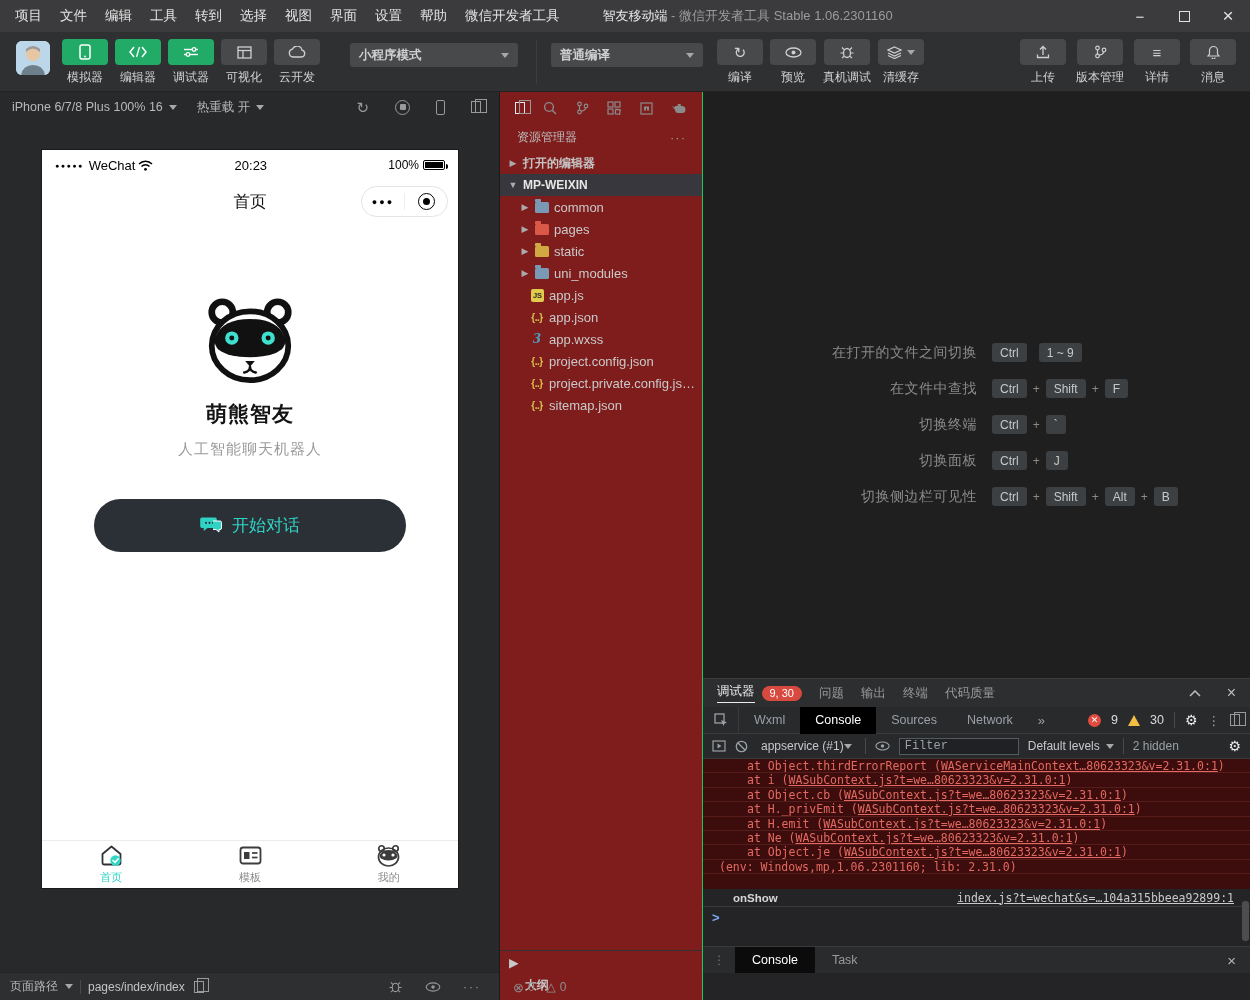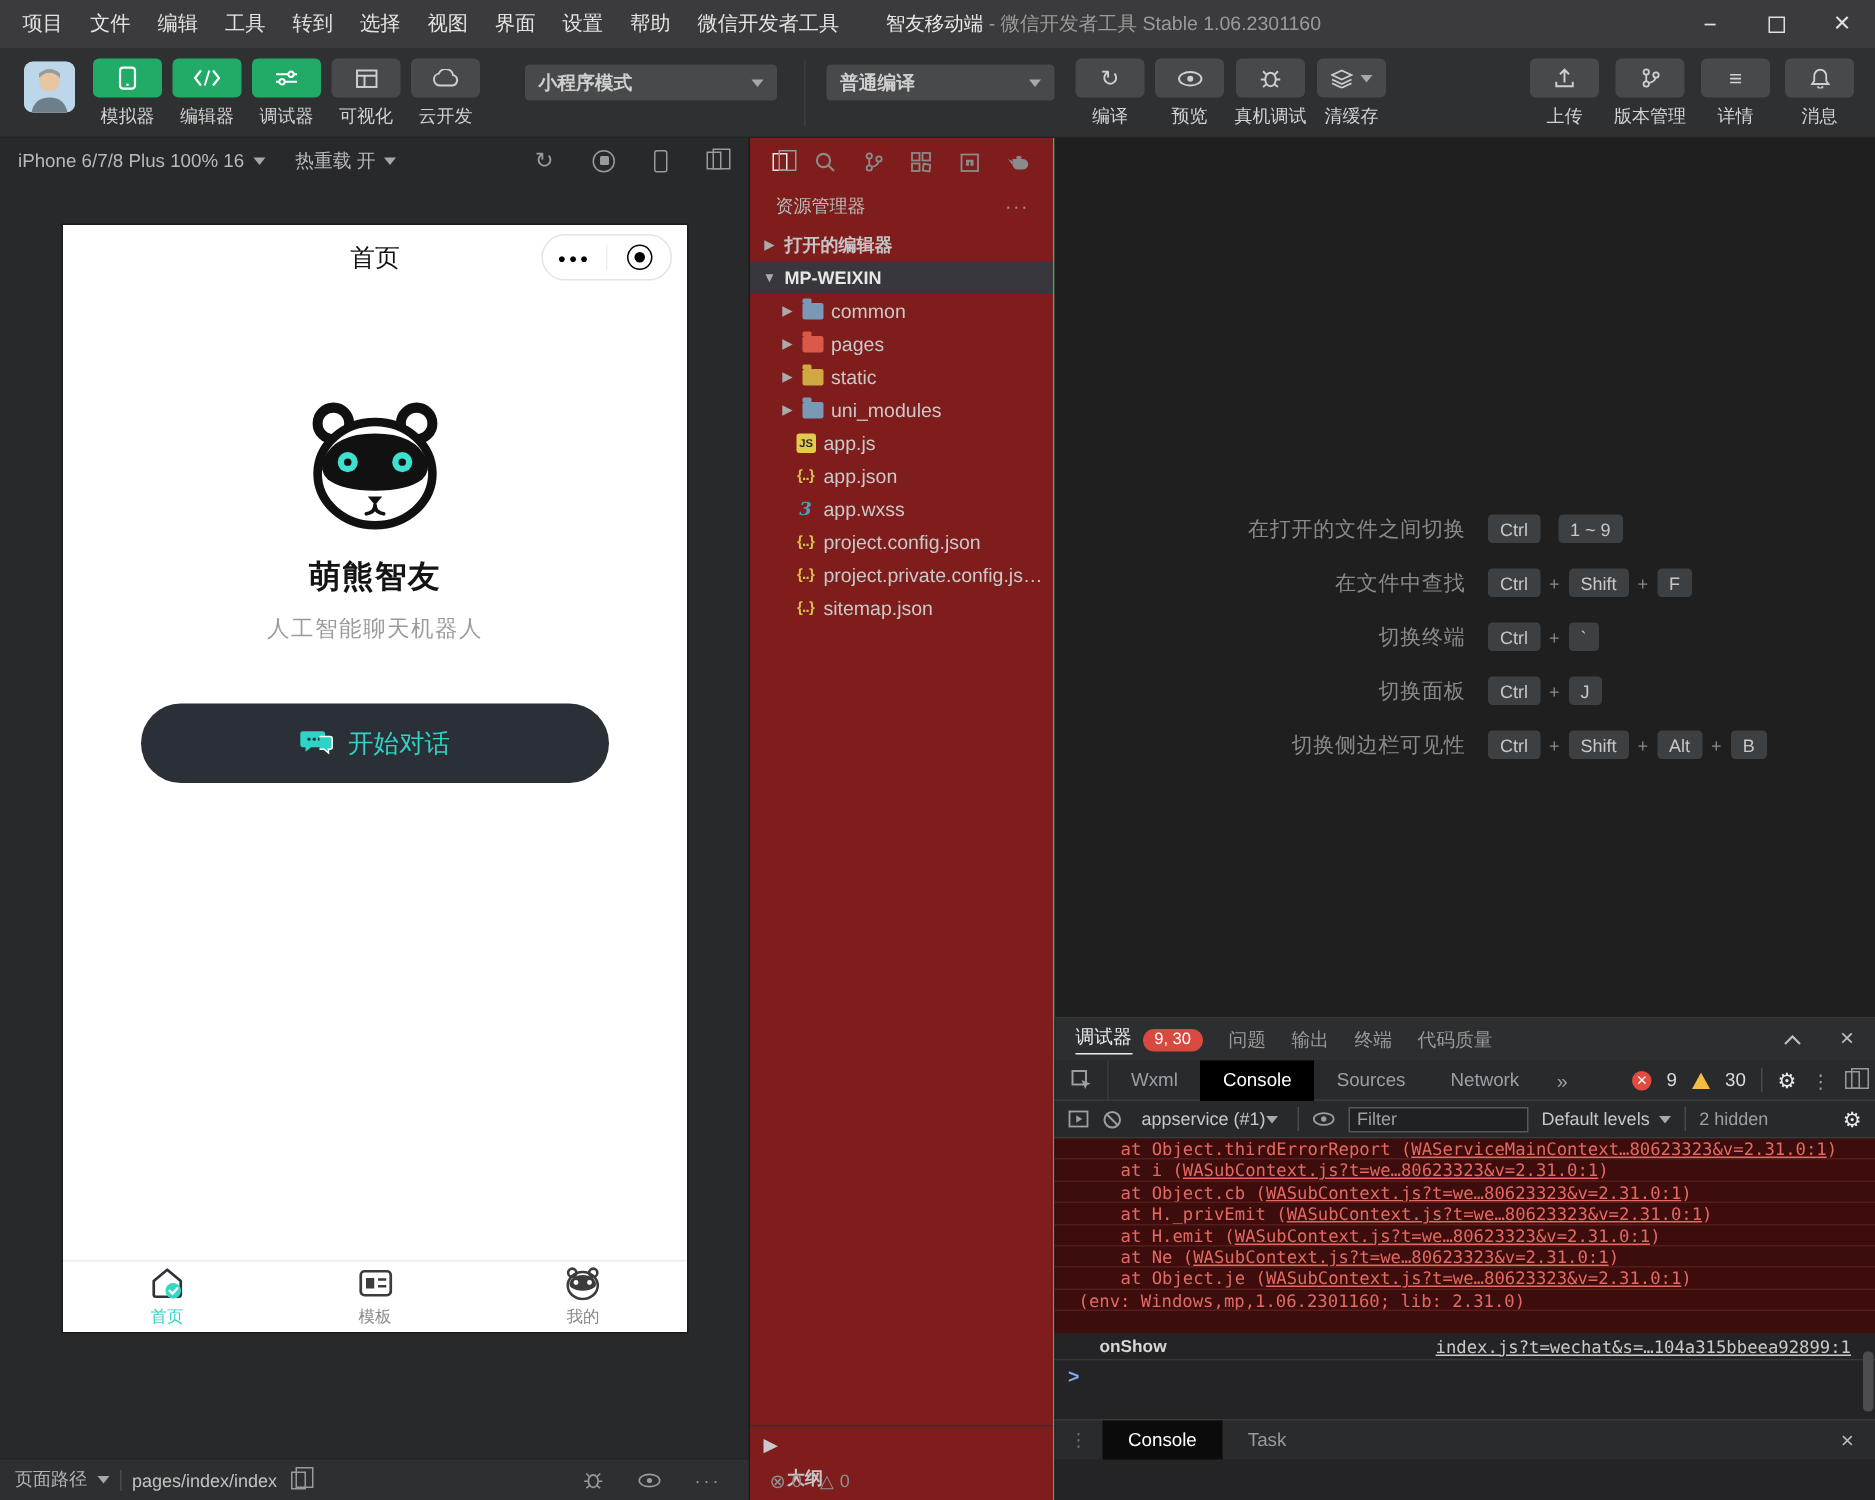--- a/index.html
+++ b/index.html
@@ -4,21 +4,21 @@
 <style>
   *{box-sizing:border-box;margin:0;padding:0;}
   html,body{width:1250px;height:1000px;overflow:hidden;}
   body{font-family:"Liberation Sans",sans-serif;background:#1f1f1f;color:#ccc;}
   .app{width:1250px;height:1000px;display:flex;flex-direction:column;}
 
   
   .titlebar{height:32px;background:#3b3b3d;display:flex;align-items:center;flex:none;font-size:13.5px;color:#e3e3e3;}
   .menus{display:flex;padding-left:6px;}
   .menu-item{padding:0 9px;line-height:32px;cursor:default;}
-  .wintitle{margin-left:22px;font-size:13px;white-space:nowrap;}
+  .wintitle{margin-left:34px;font-size:13px;white-space:nowrap;}
   .wintitle .app-name{color:#e8e8e8;}
   .wintitle .dim{color:#9b9b9b;}
   .wincontrols{margin-left:auto;display:flex;height:32px;}
   .winbtn{width:44px;height:32px;display:flex;align-items:center;justify-content:center;color:#e0e0e0;font-size:15px;}
   .maxbox{width:11px;height:11px;border:1.5px solid #e0e0e0;}
 
   
   .toolbar{height:60px;background:#2f3032;flex:none;display:flex;align-items:flex-start;padding:0 8px;border-bottom:1px solid #242425;position:relative;}
   .avatar{width:34px;height:34px;border-radius:6px;margin:9px 12px 0 8px;background:#bcd7ea;overflow:hidden;flex:none;}
   .toolgroup{display:flex;gap:7px;margin-top:7px;}
@@ -121,21 +121,21 @@
   .dtab{padding:0 15px;height:27px;line-height:27px;cursor:pointer;}
   .dtab.active{background:#000;color:#fff;}
   .dmore{padding:0 10px;font-size:13px;}
   .dcounts{margin-left:auto;display:flex;align-items:center;gap:10px;padding-right:10px;color:#dadce0;}
   .errdot{width:13px;height:13px;border-radius:50%;background:#e14b40;color:#fff;font-size:9px;display:flex;align-items:center;justify-content:center;}
   .warntri{width:0;height:0;border-left:6.5px solid transparent;border-right:6.5px solid transparent;border-bottom:11px solid #f2bd42;}
   .dv-sep{width:1px;height:16px;background:#4a4a4c;}
   .console-toolbar{height:25px;flex:none;background:#28292b;display:flex;align-items:center;gap:9px;padding:0 9px;font-size:12px;color:#9aa0a6;border-bottom:1px solid #3a3a3c;}
   .ct-icon{display:flex;align-items:center;}
   .ctx-dd{display:flex;align-items:center;color:#c5c8cc;padding:0 4px;}
-  .filter-input{width:120px;height:17px;background:#202124;border:1px solid #55585c;color:#bdc1c6;font-size:12px;padding:0 5px;font-family:Liberation Sans, sans-serif;outline:none;}
+  .filter-input{width:120px;height:17px;background:#202124;border:1px solid #55585c;color:#bdc1c6;font-size:12px;padding:0 5px;font-family:Liberation Mono, monospace;outline:none;}
   .filter-input::placeholder{color:#9aa0a6;}
   .levels{display:flex;align-items:center;gap:6px;color:#c5c8cc;}
   .hidden-lbl{color:#9aa0a6;}
   .console-log{height:130px;flex:none;background:#3c0d0c;font-family:"DejaVu Sans Mono",monospace;font-size:11.5px;color:#e46962;overflow:hidden;}
   .log-line{height:14.4px;line-height:14.5px;border-bottom:1px solid #571d1b;padding-left:44px;white-space:nowrap;overflow:hidden;}
   .log-line.env{padding-left:16px;}
   .log-link{text-decoration:underline;cursor:pointer;}
   .onshow-row{height:18px;flex:none;background:#242426;border-bottom:1px solid #38383a;display:flex;align-items:center;justify-content:space-between;padding:0 16px 0 30px;font-family:"DejaVu Sans Mono",monospace;font-size:11.5px;color:#d6d6d6;}
   .onshow-link{color:#c9c9c9;text-decoration:underline;cursor:pointer;}
   .prompt-row{height:20px;flex:none;background:#242426;display:flex;align-items:center;padding-left:9px;color:#7cacf8;font-size:13px;font-weight:bold;}
@@ -353,20 +353,34 @@
                 <i style="background:#9a9a9a;width:6px;height:6px;border-radius:1px;"></i>
               </span>
             </span>
           <span style="width:9px;height:15px;border:1.3px solid #9a9a9a;border-radius:2px;display:inline-block;"></span>
           <span class="copyicon" style="border-color:#9a9a9a;"></span>
         </span>
       </div>
 
       <div class="simcanvas">
         <div class="phone">
+          <div class="psb">
+            <span class="dots">●●●●●</span>
+            <span class="carrier">WeChat</span>
+            <svg width="15" height="11" viewBox="0 0 15 11" style="margin-left:3px;">
+                <path d="M1 4 a9 9 0 0 1 13 0" fill="none" stroke="#000" stroke-width="1.4"></path>
+                <path d="M3.5 6.5 a5.5 5.5 0 0 1 8 0" fill="none" stroke="#000" stroke-width="1.4"></path>
+                <circle cx="7.5" cy="9.3" r="1.4" fill="#000"></circle>
+              </svg>
+            <span class="ptime">20:23</span>
+            <span class="pbat">
+              <span>100%</span>
+              <span class="batt"></span>
+            </span>
+          </div>
           <div class="pnav">
             <span>首页</span>
             <div class="capsule">
               <span class="cdots">●●●</span>
               <span class="cdiv"></span>
               <span class="ctarget">
                   <span class="ring">
                     <i></i>
                   </span>
                 </span>

